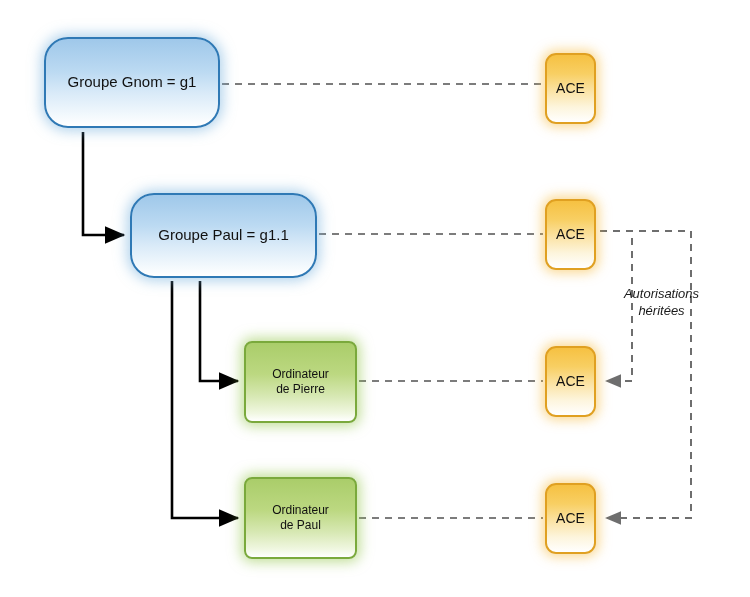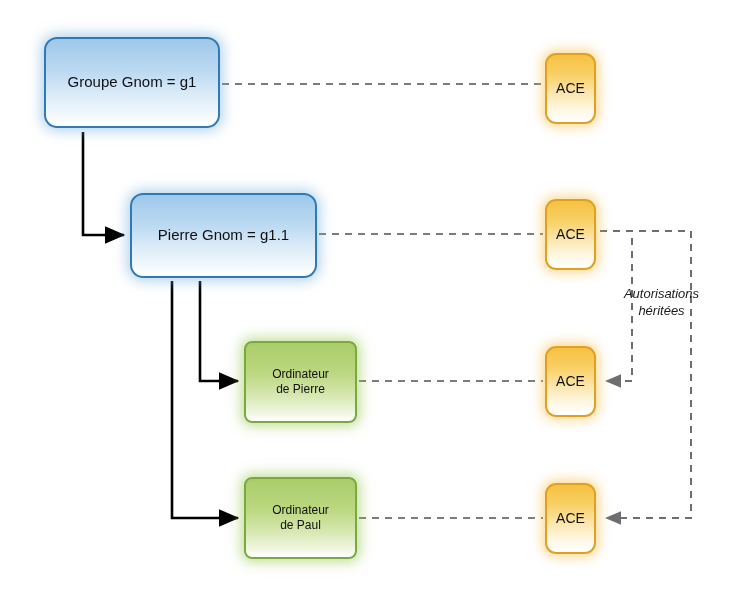--- a/index.html
+++ b/index.html
@@ -37,21 +37,21 @@
     justify-content: center;
     text-align: center;
     color: #111111;
     line-height: 1.25;
     white-space: pre-line;
   }
 
   
   .node-group {
     border: 2px solid #2f79b5;
-    border-radius: 13px;
+    border-radius: 24px;
     background: linear-gradient(180deg,
                 #9fc8ea 0%,
                 #bcdaf2 38%,
                 #d9eaf8 62%,
                 #f3f9fd 88%,
                 #ffffff 100%);
     box-shadow: 0 0 13px 3px rgba(115,175,220,0.55);
     font-size: 15px;
     align-items: center;
   }
@@ -124,21 +124,21 @@
     <path d="M600,231 L632,231 L632,381 L606,381" fill="none" stroke="#6e6e6e" stroke-width="2" stroke-dasharray="7,6" marker-end="url(#arrow-gray)"></path>
 
     <path d="M600,231 L691,231 L691,518 L606,518" fill="none" stroke="#6e6e6e" stroke-width="2" stroke-dasharray="7,6" marker-end="url(#arrow-gray)"></path>
   </svg>
 
   <div class="node node-group" style="left:44px; top:37px; width:176px; height:91px;">
     <span>Groupe Gnom = g1</span>
   </div>
 
   <div class="node node-group" style="left:130px; top:193px; width:187px; height:85px;">
-    <span>Pierre Gnom = g1.1</span>
+    <span>Groupe Paul = g1.1</span>
   </div>
 
   <div class="node node-computer" style="left:244px; top:341px; width:113px; height:82px;">
     <span>Ordinateur
 de Pierre</span>
   </div>
 
   <div class="node node-computer" style="left:244px; top:477px; width:113px; height:82px;">
     <span>Ordinateur
 de Paul</span>

